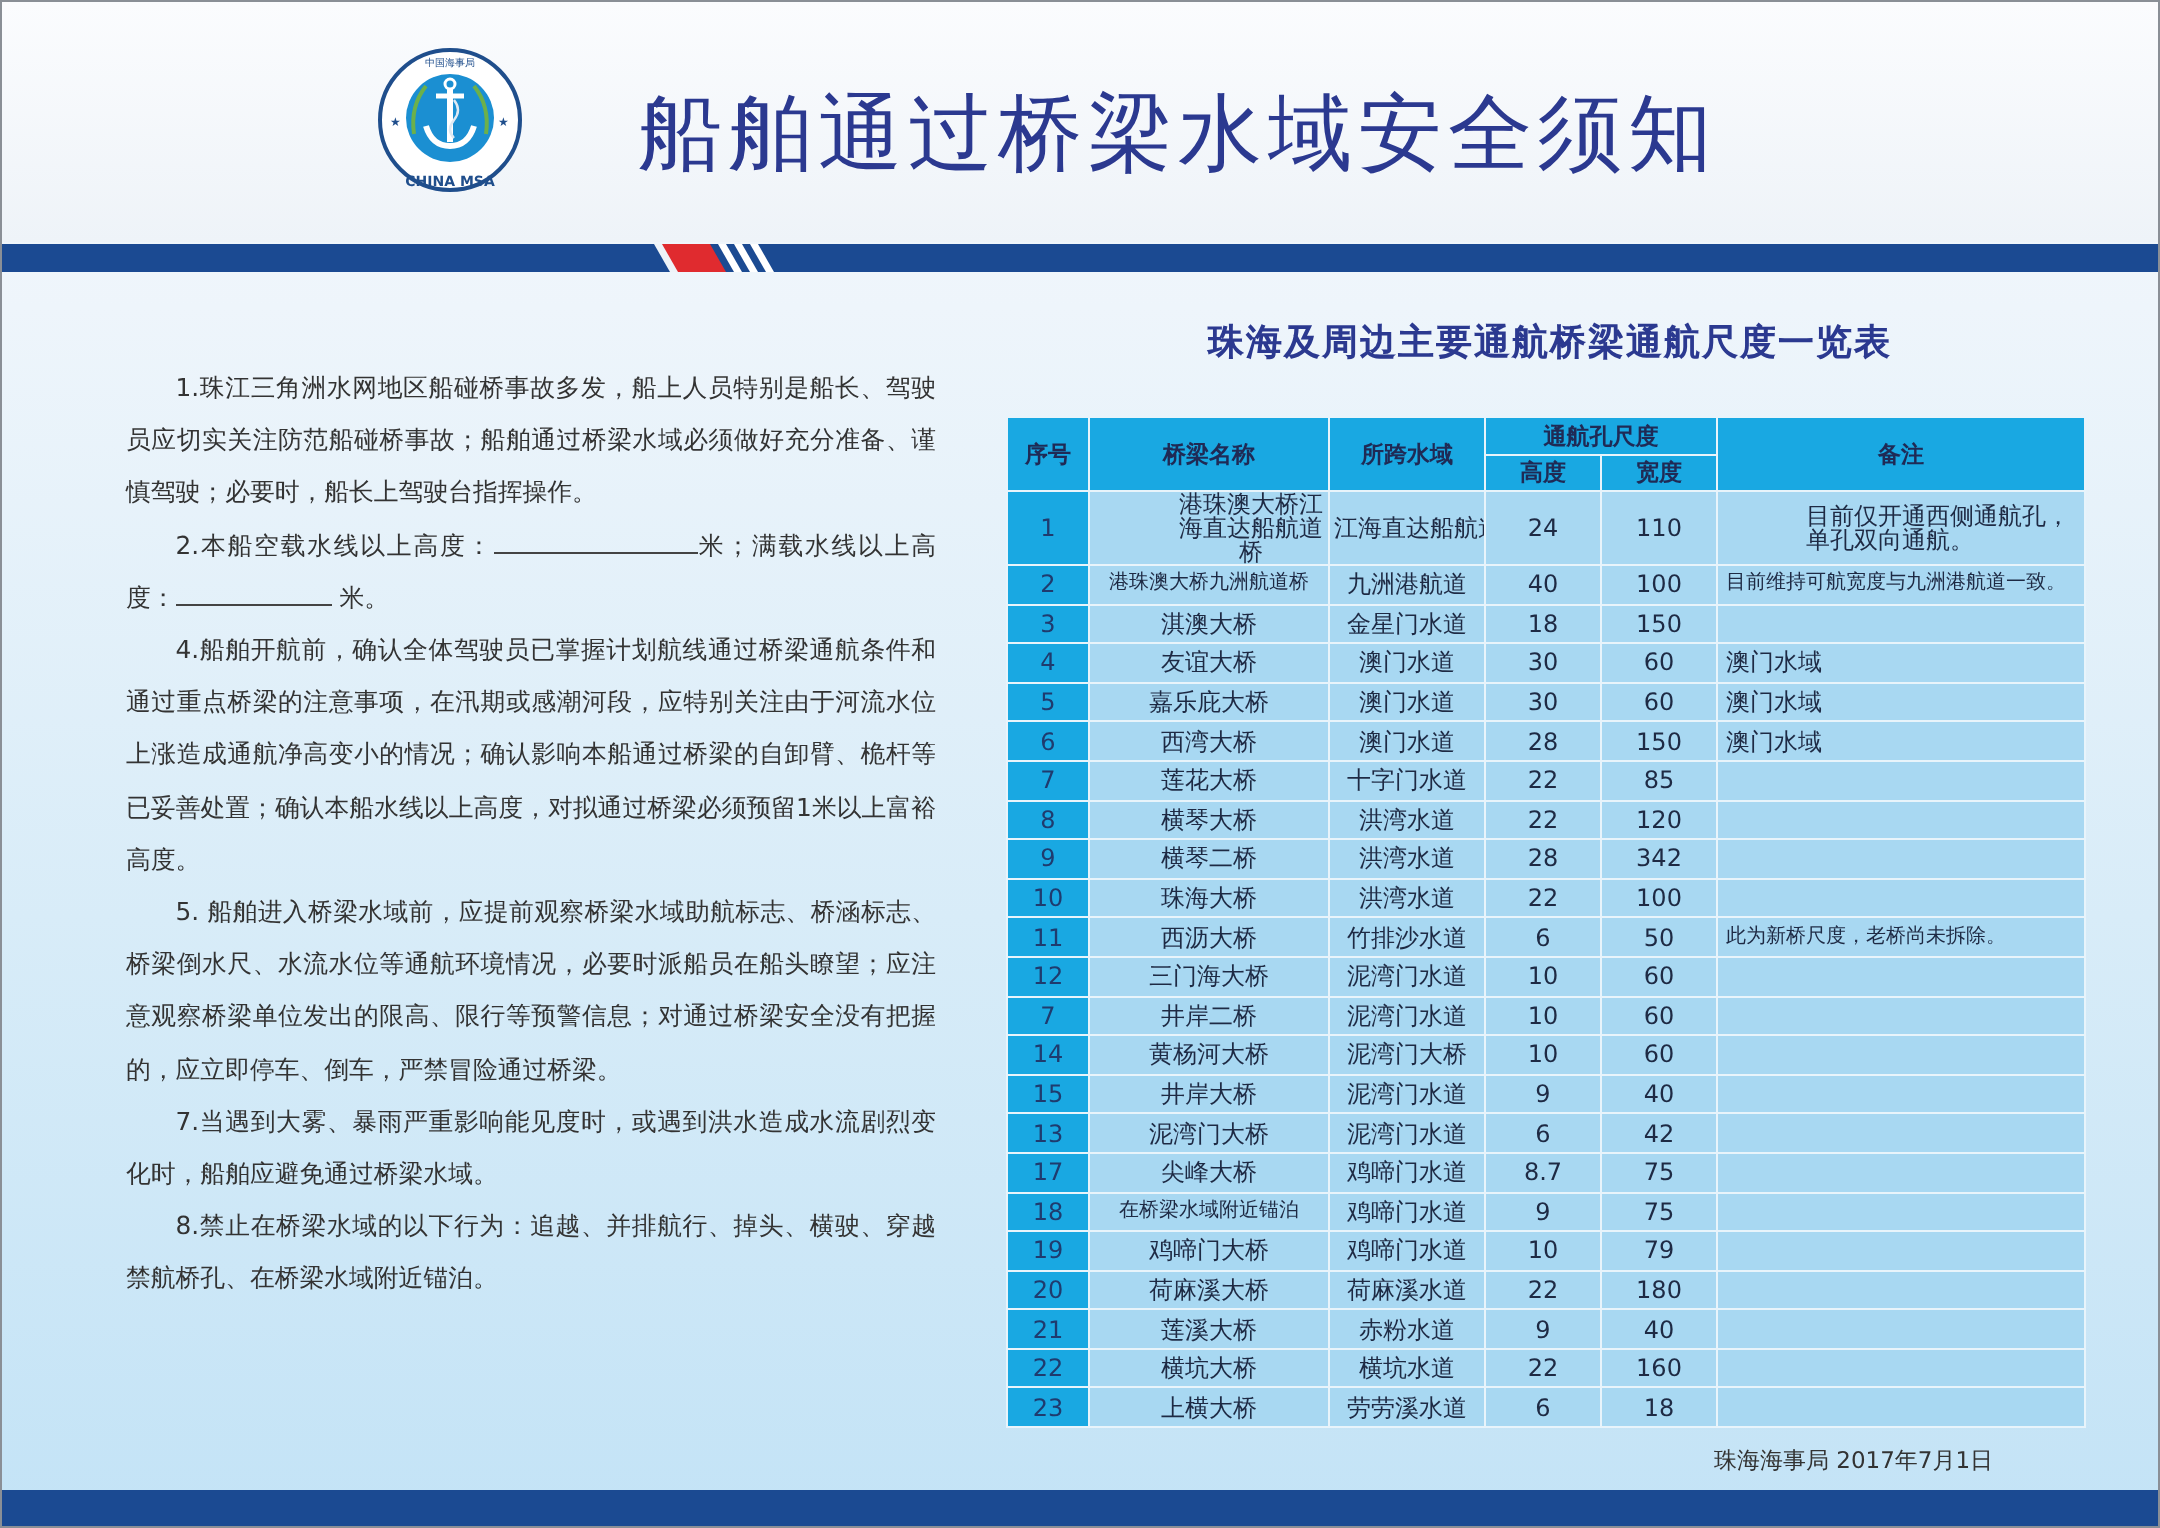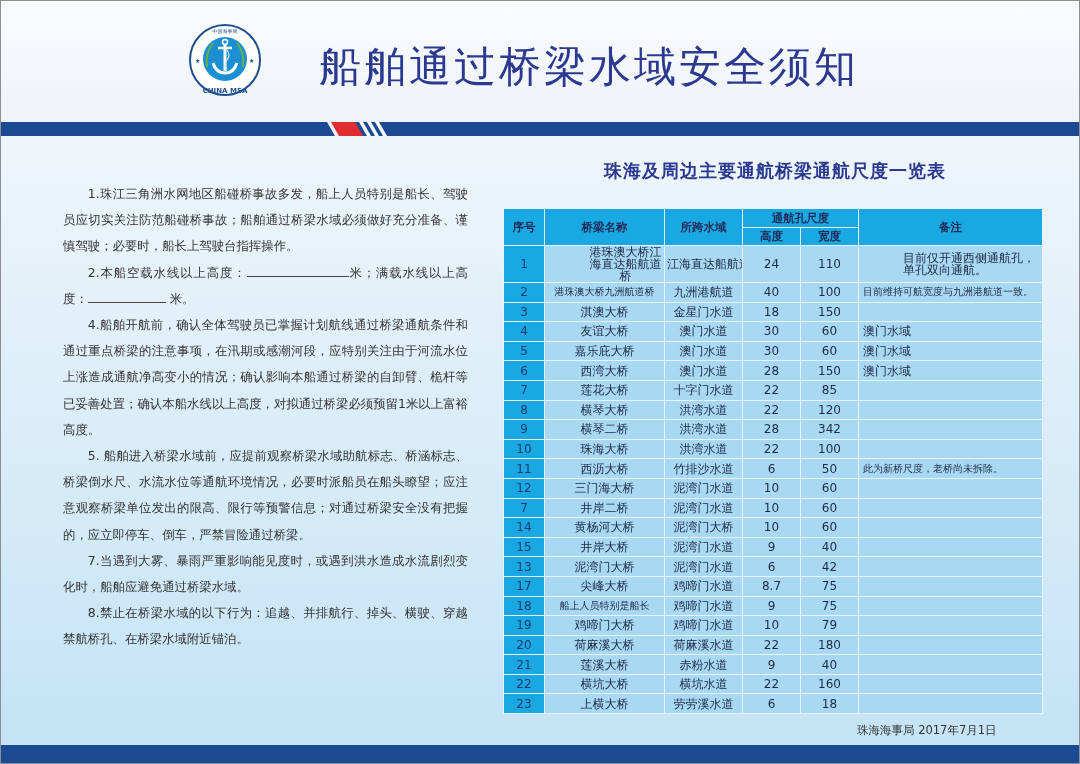--- a/index.html
+++ b/index.html
@@ -264,21 +264,21 @@
         <tr>
           <td class="idx">17</td>
           <td class="">尖峰大桥</td>
           <td class="">鸡啼门水道</td>
           <td class="">8.7</td>
           <td class="">75</td>
           <td class="note"></td>
         </tr>
         <tr>
           <td class="idx">18</td>
-          <td class="small">船上人员特别是船长</td>
+          <td class="small">在桥梁水域附近锚泊</td>
           <td class="">鸡啼门水道</td>
           <td class="">9</td>
           <td class="">75</td>
           <td class="note"></td>
         </tr>
         <tr>
           <td class="idx">19</td>
           <td class="">鸡啼门大桥</td>
           <td class="">鸡啼门水道</td>
           <td class="">10</td>

